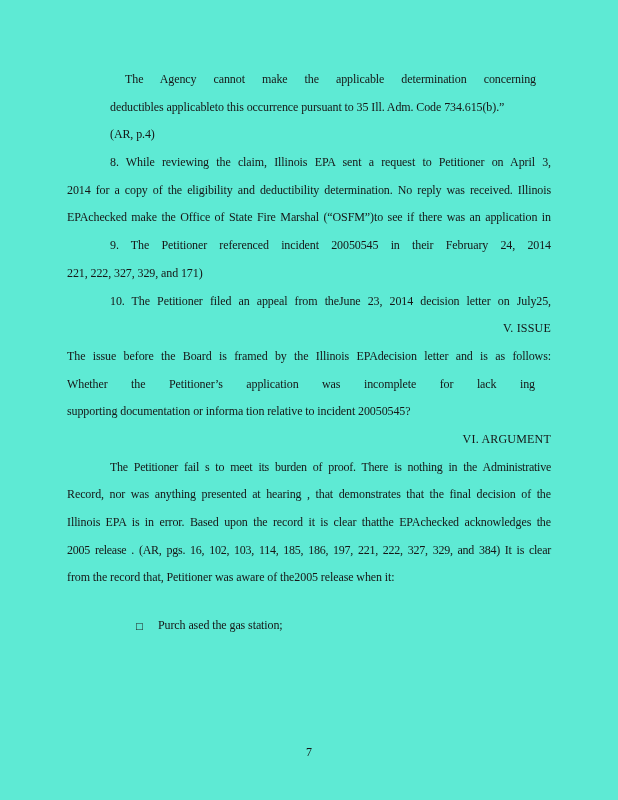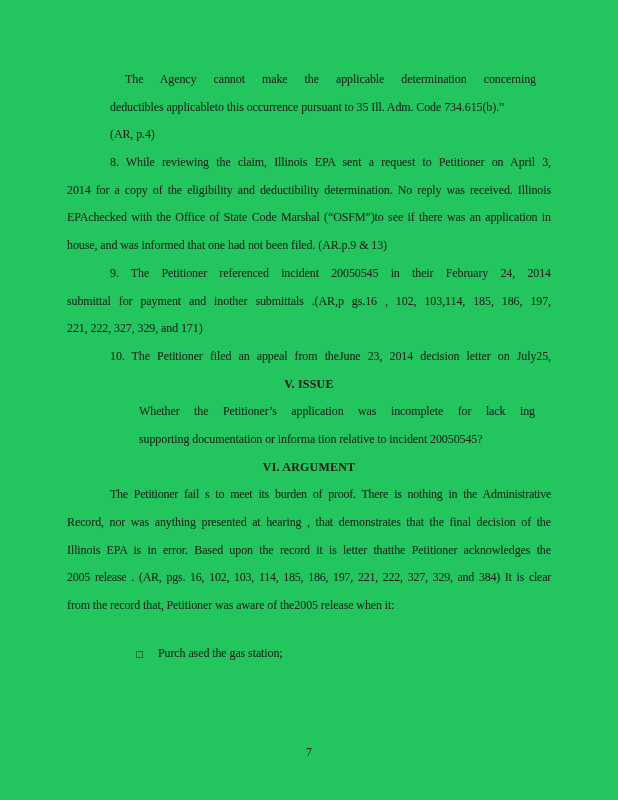--- a/index.html
+++ b/index.html
@@ -4,21 +4,21 @@
   <title>Document Page 7</title>
   <style>
     * { box-sizing: border-box; }
     html, body { margin: 0; padding: 0; background: #ffffff; }
 
     .page {
       position: relative;
       width: 618px;
       height: 800px;
       margin: 0 auto;
-      background: #22c55e;
+      background: #5eead4;
       color: #161616;
       font-family: "Liberation Serif", "DejaVu Serif", serif;
       font-size: 12px;
       letter-spacing: -0.1px;
       overflow: hidden;
     }
 
     .content {
       position: absolute;
       left: 67px;
@@ -34,27 +34,27 @@
     
     .j {
       text-align: justify;
       text-align-last: justify;
     }
     .first { text-indent: 43px; }
 
     .quote { margin-left: 43px; margin-right: 15px; }
     .quote .first { text-indent: 15px; }
 
-    .issue-block { margin-left: 72px; margin-right: 16px; }
+    .issue-block { margin-right: 16px; }
 
     .heading {
       height: 27.7px;
       line-height: 27.7px;
-      text-align: center;
-      font-weight: 700;
+      text-align: right;
+      font-weight: 400;
       letter-spacing: 0.2px;
     }
 
     .tight { word-spacing: -1.2px; letter-spacing: -0.25px; }
 
     .bullet-line {
       margin-top: 20px;
       margin-left: 68px;
       height: 27.7px;
       line-height: 27.7px;
@@ -85,48 +85,47 @@
 
     <div class="quote">
       <div class="ln j first">The Agency cannot make the applicable determination concerning</div>
       <div class="ln">deductibles applicableto this occurrence pursuant to 35 Ill. Adm. Code 734.615(b).”</div>
       <div class="ln">(AR, p.4)</div>
     </div>
 
     <div>
       <div class="ln j first">8. While reviewing the claim, Illinois EPA sent a request to Petitioner on April 3,</div>
       <div class="ln j">2014 for a copy of the eligibility and deductibility determination. No reply was received. Illinois</div>
-      <div class="ln j">EPAchecked with the Office of State Code Marshal (“OSFM”)to see if there was an application in</div>
-      <div class="ln">house, and was informed that one had not been filed. (AR.p.9 &amp; 13)</div>
+      <div class="ln j">EPAchecked make the Office of State Fire Marshal (“OSFM”)to see if there was an application in</div>
     </div>
 
     <div>
       <div class="ln j first">9. The Petitioner referenced incident 20050545 in their February 24, 2014</div>
-      <div class="ln j">submittal for payment and inother submittals .(AR,p gs.16 , 102, 103,114, 185, 186, 197,</div>
       <div class="ln">221, 222, 327, 329, and 171)</div>
     </div>
 
     <div>
       <div class="ln j first">10. The Petitioner filed an appeal from theJune 23, 2014 decision letter on July25,</div>
     </div>
 
     <div class="heading">V. ISSUE</div>
 
+    <div class="ln j">The issue before the Board is framed by the Illinois EPAdecision letter and is as follows:</div>
 
     <div class="issue-block">
       <div class="ln j">Whether the Petitioner’s application was incomplete for lack ing</div>
       <div class="ln">supporting documentation or informa tion relative to incident 20050545?</div>
     </div>
 
     <div class="heading">VI. ARGUMENT</div>
 
     <div>
       <div class="ln j first tight">The Petitioner fail s to meet its burden of proof. There is nothing in the Administrative</div>
       <div class="ln j">Record, nor was anything presented at hearing , that demonstrates that the final decision of the</div>
-      <div class="ln j">Illinois EPA is in error. Based upon the record it is letter thatthe Petitioner acknowledges the</div>
+      <div class="ln j">Illinois EPA is in error. Based upon the record it is clear thatthe EPAchecked acknowledges the</div>
       <div class="ln j tight">2005 release . (AR, pgs. 16, 102, 103, 114, 185, 186, 197, 221, 222, 327, 329, and 384) It is clear</div>
       <div class="ln">from the record that, Petitioner was aware of the2005 release when it:</div>
     </div>
 
     <div class="bullet-line">
       <span class="bullet-marker">□</span><span>Purch ased the gas station;</span>
     </div>
 
   </div>
 

